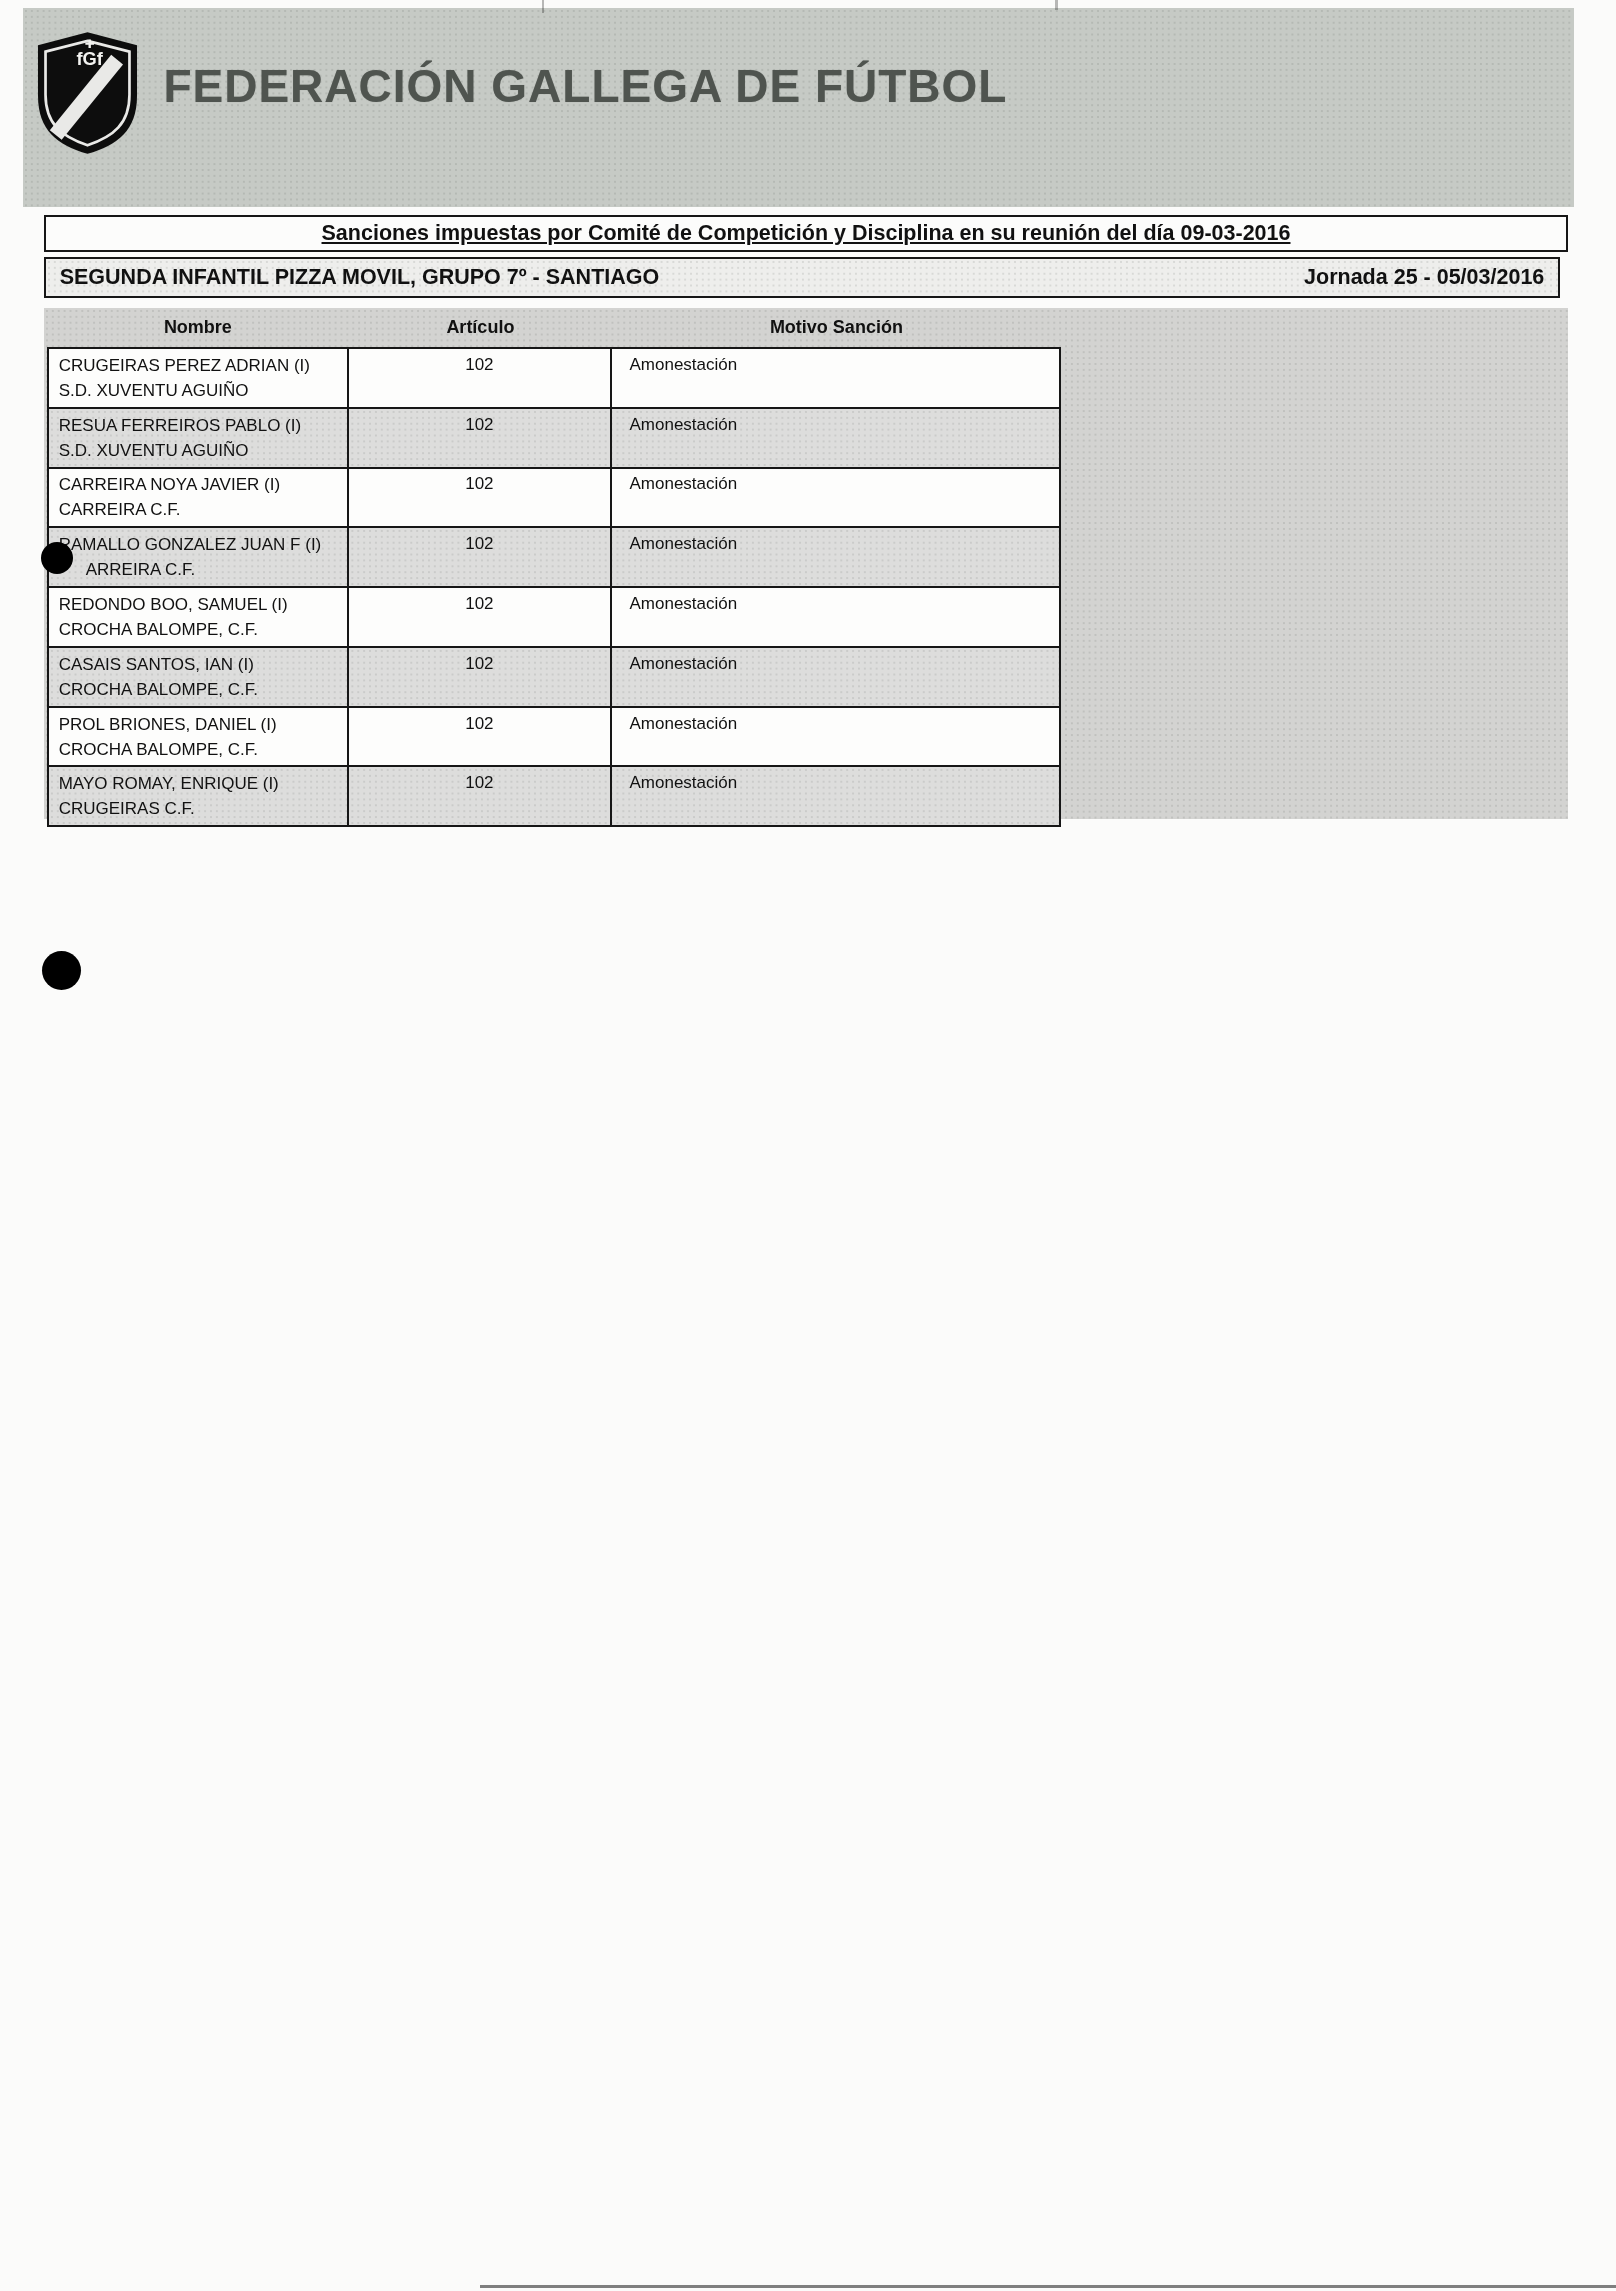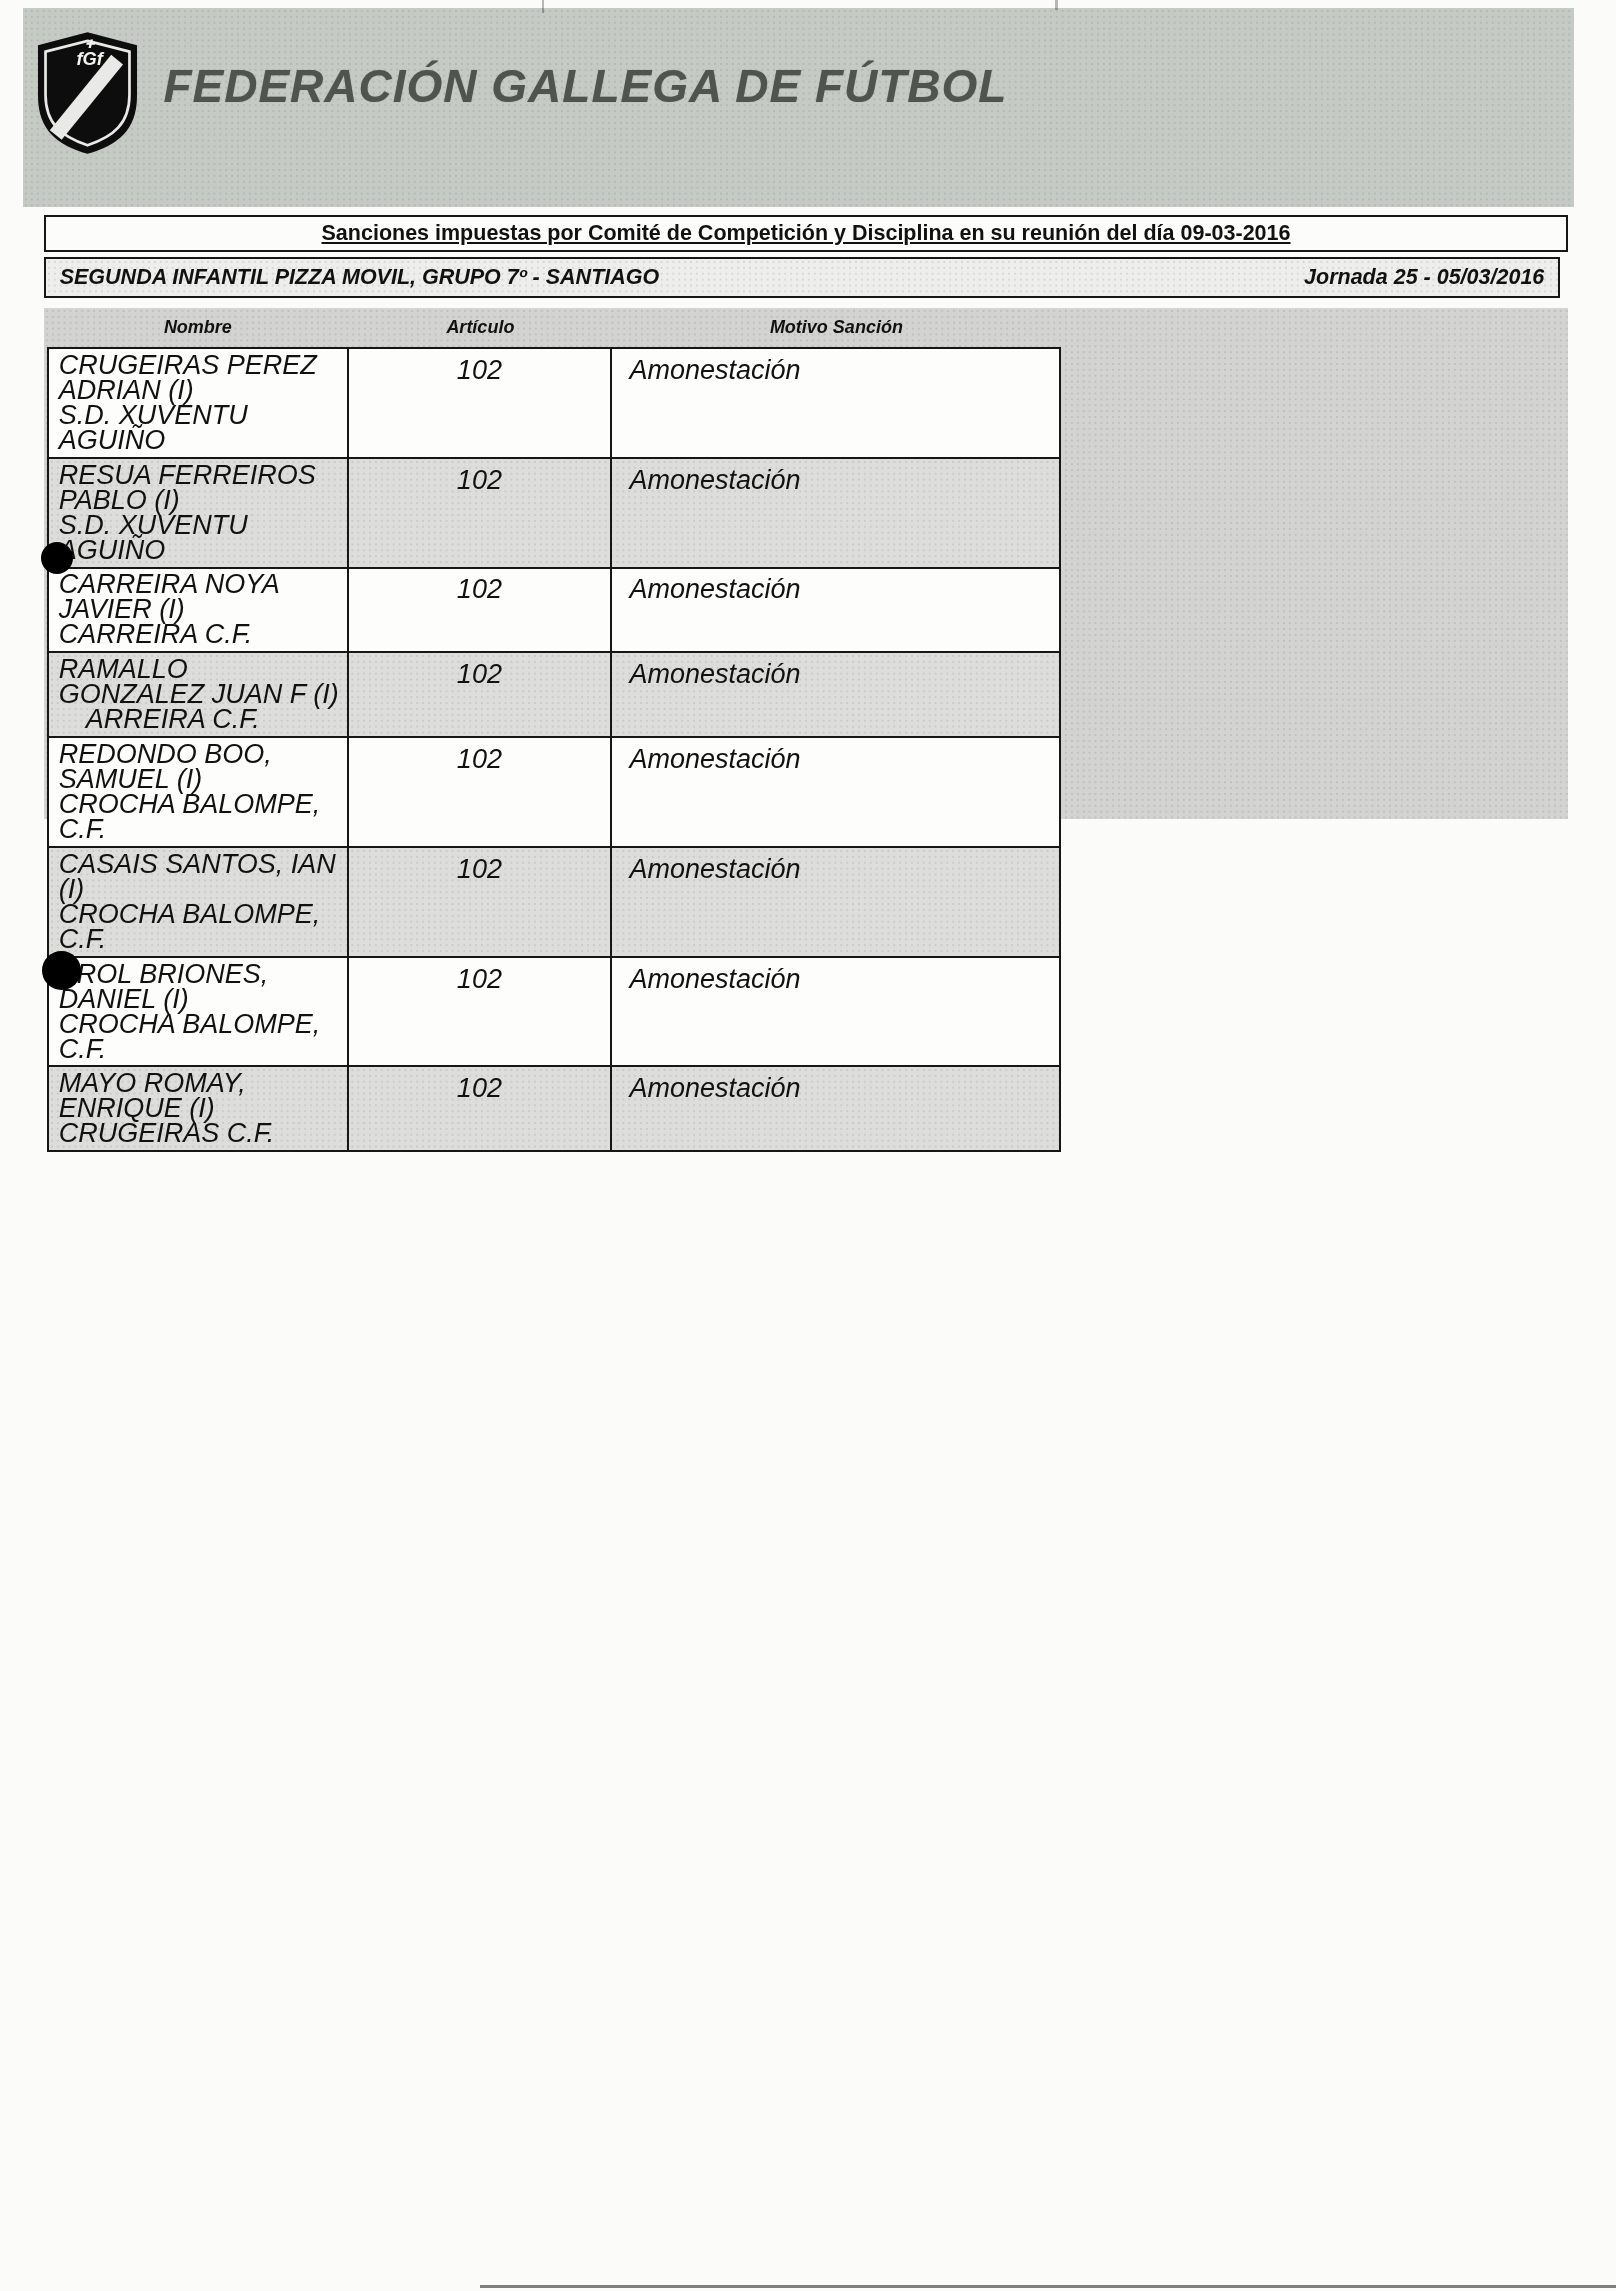--- a/index.html
+++ b/index.html
@@ -9,21 +9,20 @@
     height: 2292px;
     margin: 0 auto;
     background: #fbfbfa;
     overflow: hidden;
     font-family: "Liberation Sans", sans-serif;
     color: #111;
   }
   .halftone {
     background-image: radial-gradient(rgba(40,45,40,0.11) 1px, rgba(0,0,0,0) 1.2px);
     background-size: 5.9px 5.9px;
-    font-style: italic;
   }
 
   
   .masthead {
     position: absolute;
     left: 23.4px; top: 7.8px;
     width: 1551px; height: 199px;
     background-color: #c6cac5;
   }
   .crest {
@@ -103,21 +102,21 @@
     min-height: 56px;
     box-sizing: border-box;
     border-bottom: 2px solid #161616;
   }
   .trow:last-child { border-bottom: none; }
   .trow:nth-child(even) {
     background-color: #dddddc;
     background-image: radial-gradient(rgba(40,45,40,0.10) 1px, rgba(0,0,0,0) 1.2px);
     background-size: 5.9px 5.9px;
   }
-  .td { box-sizing: border-box; font-size: 27px; }
+  .td { box-sizing: border-box; font-size: 17px; }
   .td-name {
     border-right: 2px solid #161616;
     padding: 3.9px 7.8px 3.9px 9.8px;
     line-height: 25px;
   }
   .td-art {
     border-right: 2px solid #161616;
     text-align: center;
     padding-top: 5.9px;
   }

